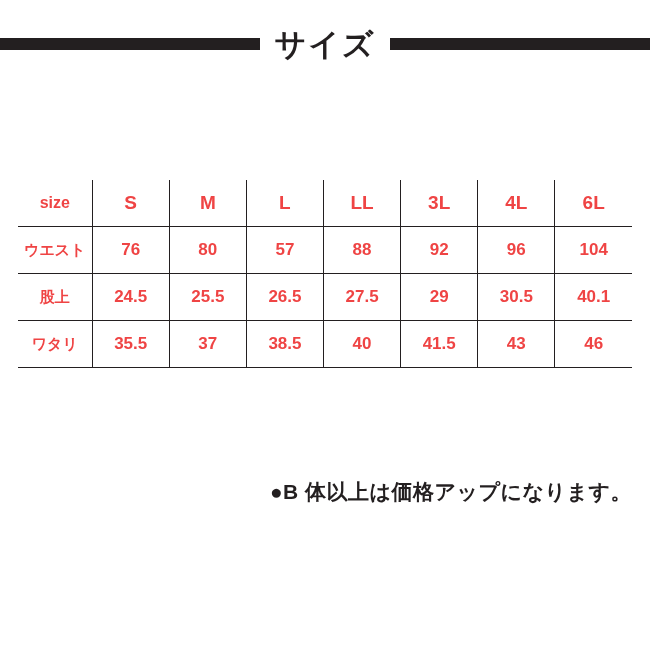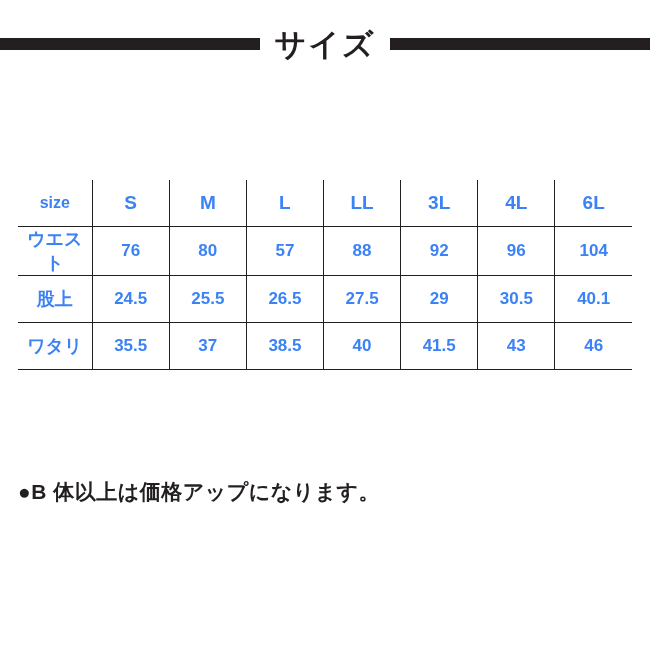--- a/index.html
+++ b/index.html
@@ -64,54 +64,54 @@
   table.size-table th {
     border-top: 1px solid #231f20;
     border-bottom: 1px solid #231f20;
     border-left: 1px solid #231f20;
     border-right: 1px solid #231f20;
     text-align: center;
     vertical-align: middle;
     height: 46px;
     font-size: 17px;
     font-weight: bold;
-    color: #3b82f6;
+    color: #ef4444;
     padding: 0;
   }
   
   table.size-table tr > *:first-child {
     border-left: none;
   }
   table.size-table tr > *:last-child {
     border-right: none;
   }
   
   table.size-table tr.head > * {
     border-top: none;
   }
   table.size-table tr.head th {
     font-size: 19px;
   }
   table.size-table tr.head th.corner {
     font-size: 16px;
   }
   table.size-table td.rowhead {
-    font-size: 18px;
+    font-size: 15px;
     font-weight: bold;
   }
   col.c0 { width: 74px; }
   col.cx { width: 77px; }
 
   
   .footnote {
     position: absolute;
     left: 18px;
     top: 478px;
     width: 614px;
-    text-align: left;
+    text-align: right;
     font-size: 21px;
     font-weight: bold;
     color: #231f20;
     letter-spacing: 0.5px;
   }
 </style>
 </head>
 <body>
 
 <div class="page">

